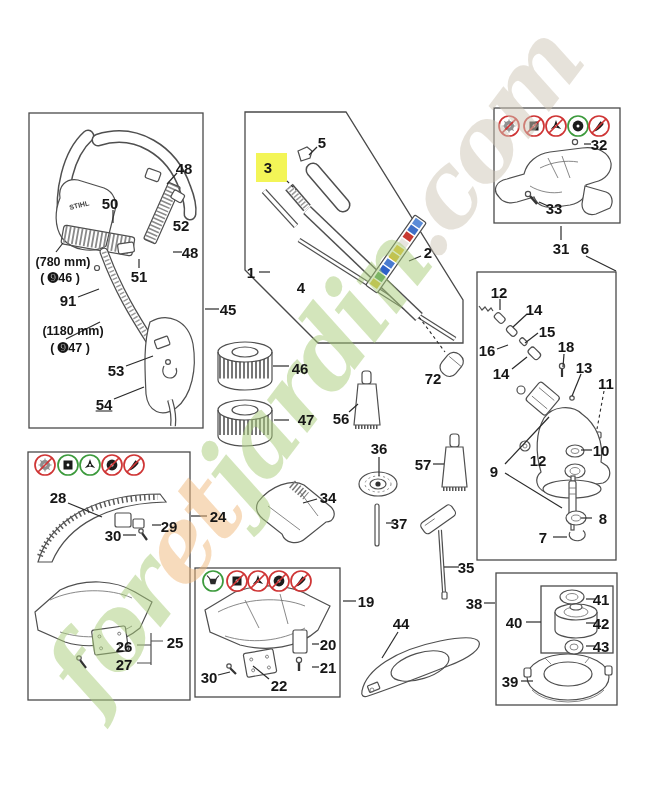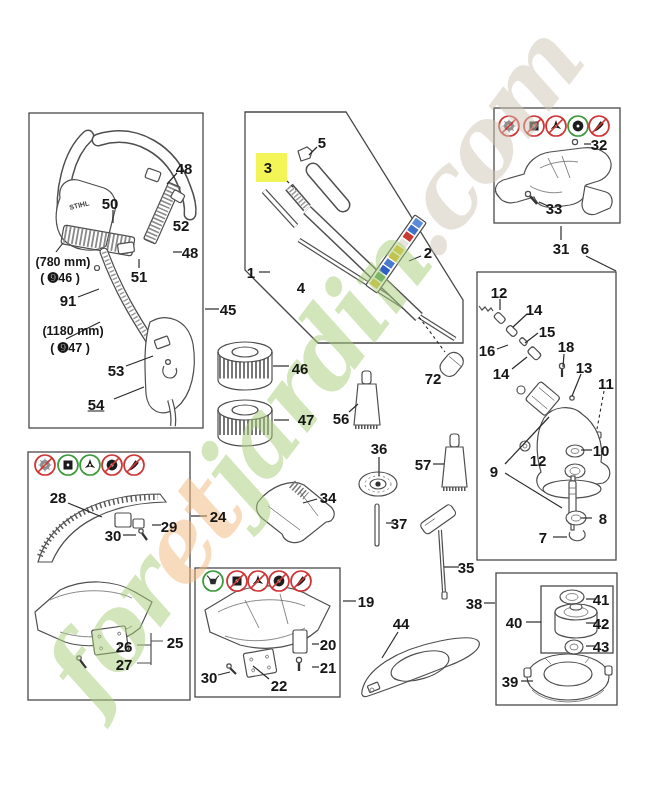--- a/index.html
+++ b/index.html
@@ -434,21 +434,21 @@
       <span class="plabel" style="left: 110px; top: 203px;">50</span>
       <span class="plabel" style="left: 181px; top: 225px;">52</span>
       <span class="plabel" style="left: 190px; top: 252px;">48</span>
       <span class="plabel" style="left: 139px; top: 276px;">51</span>
       <span class="plabel" style="left: 68px; top: 300px;">91</span>
       <span class="plabel small" style="left: 63px; top: 262px;">(780 mm)</span>
       <span class="plabel small" style="left: 60px; top: 277px;">( ➒46 )</span>
       <span class="plabel small" style="left: 73px; top: 331px;">(1180 mm)</span>
       <span class="plabel small" style="left: 70px; top: 347px;">( ➒47 )</span>
       <span class="plabel" style="left: 116px; top: 370px;">53</span>
-      <span class="plabel" style="left: 96px; top: 404px; text-decoration: underline;">54</span>
+      <span class="plabel" style="left: 104px; top: 404px; text-decoration: underline;">54</span>
       <span class="plabel" style="left: 228px; top: 309px;">45</span>
       <span class="plabel" style="left: 300px; top: 368px;">46</span>
       <span class="plabel" style="left: 306px; top: 419px;">47</span>
       <span class="plabel" style="left: 322px; top: 142px;">5</span>
       <span class="plabel" style="left: 268px; top: 167px;">3</span>
       <span class="plabel" style="left: 251px; top: 272px;">1</span>
       <span class="plabel" style="left: 301px; top: 287px;">4</span>
       <span class="plabel" style="left: 428px; top: 252px;">2</span>
       <span class="plabel" style="left: 433px; top: 378px;">72</span>
       <span class="plabel" style="left: 341px; top: 418px;">56</span>

